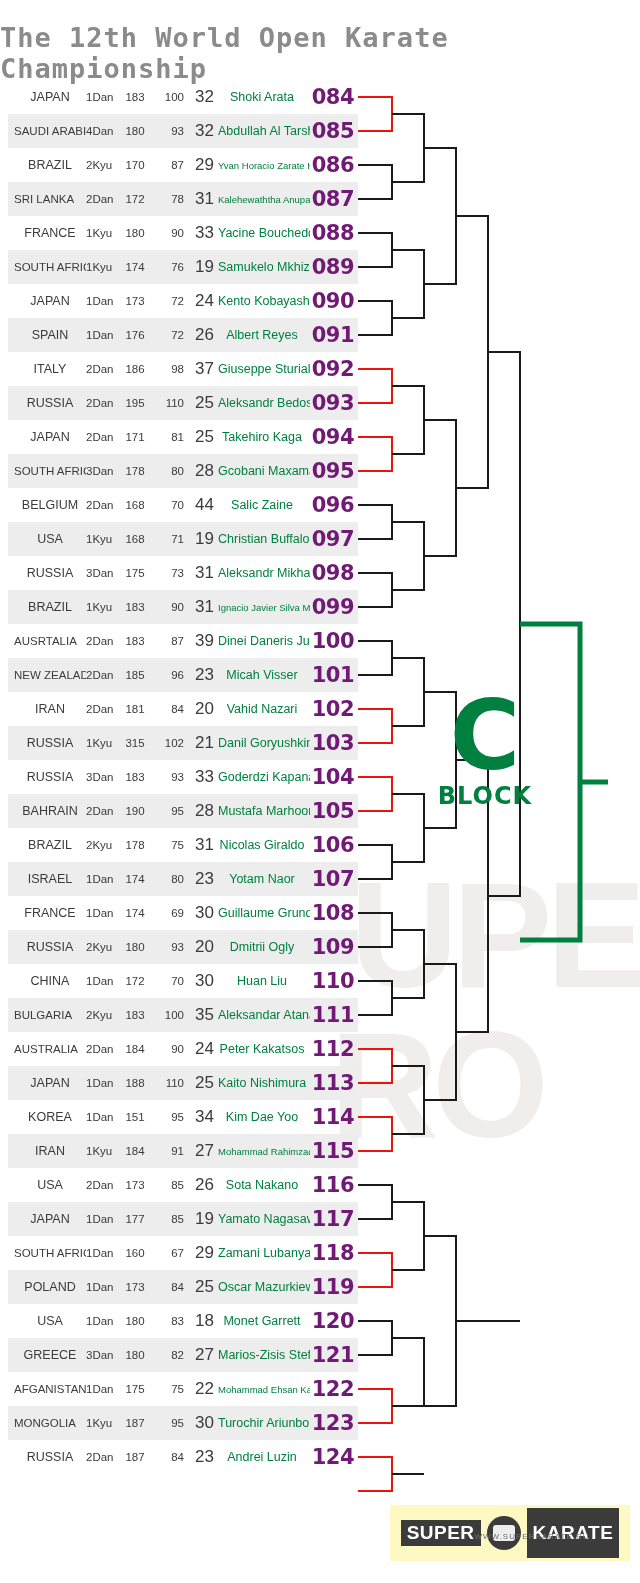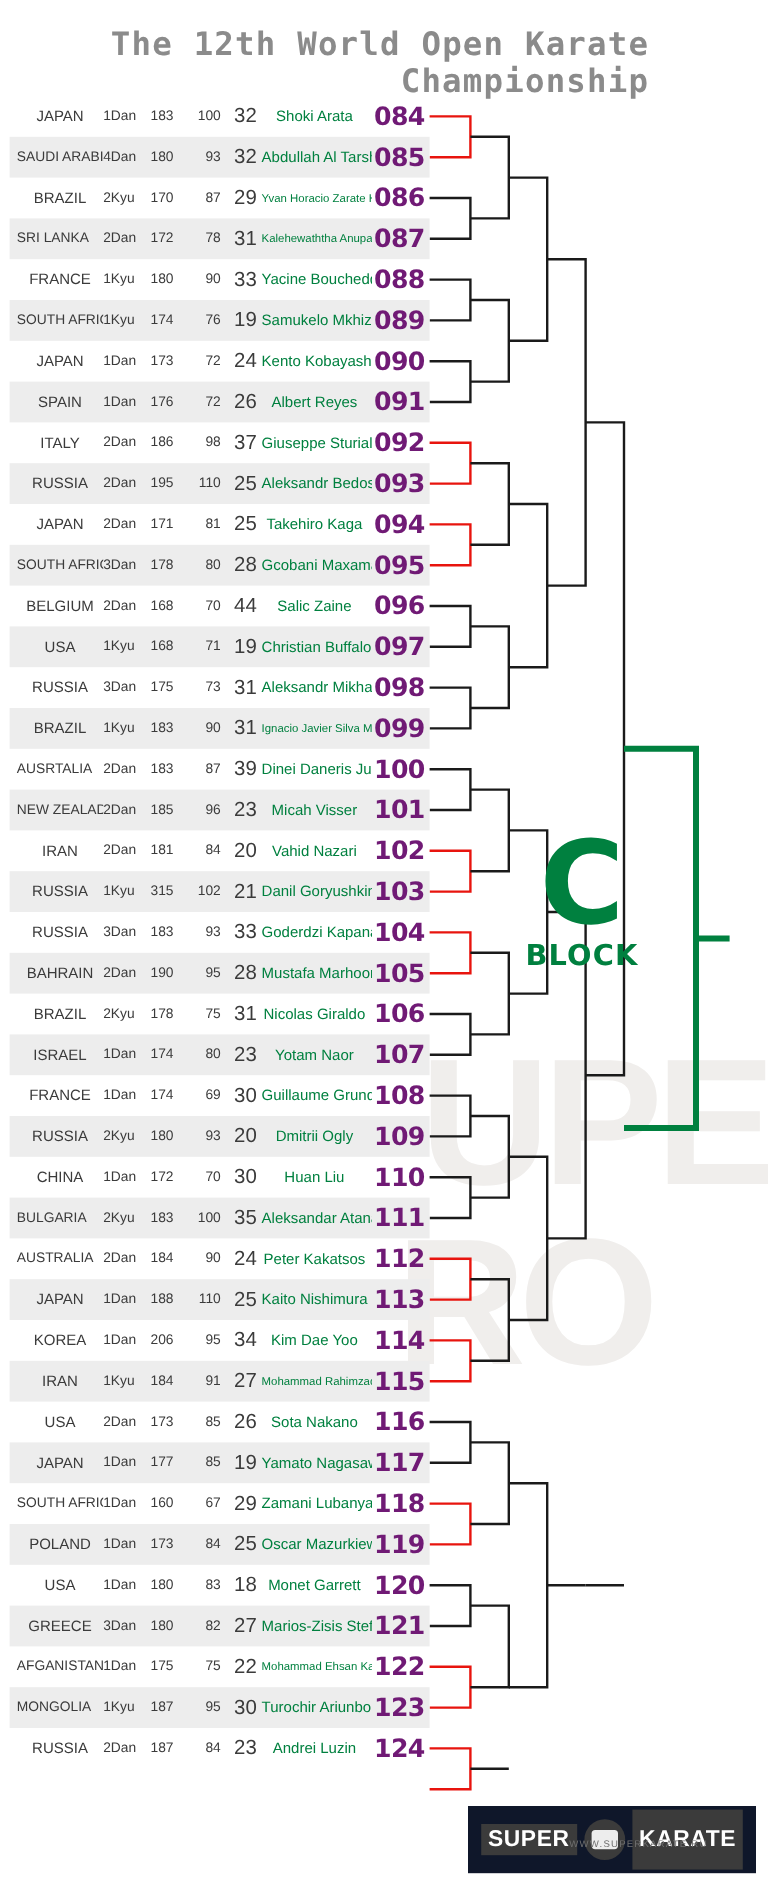--- a/index.html
+++ b/index.html
@@ -16,21 +16,21 @@
     color:#f0eeec;font-size:150px;font-weight:bold;letter-spacing:-6px;
     font-family:"Liberation Sans", sans-serif;
     pointer-events:none;user-select:none;
     line-height:150px;
     z-index:0;
   }
   #watermark .wm2{display:block;margin-left:-20px;}
 
   #title{
     position:absolute;left:0;top:22px;width:541px;height:44px;
-    text-align:right;
+    text-align:left;
     color:#8b8b8b;
     font-size:27px;
     font-weight:bold;
     letter-spacing:1px;
     font-family:"DejaVu Sans Mono", monospace;
     z-index:3;
   }
 
   #rows{position:absolute;left:8px;top:80px;width:350px;z-index:2;}
   .row{
@@ -90,21 +90,21 @@
     font-family:"DejaVu Sans", sans-serif;
   }
   #blockLabel .word{
     display:block;color:#00803f;font-size:24px;font-weight:bold;letter-spacing:1px;
     font-family:"DejaVu Sans", sans-serif;
   }
 
   
   #logo{
     position:absolute;left:390px;top:1505px;width:240px;height:56px;
-    background:#0f172a;z-index:4;
+    background:#fef9c3;z-index:4;
     display:flex;align-items:center;justify-content:center;
   }
   #logo .lg{
     display:flex;align-items:center;justify-content:center;gap:6px;
   }
   #logo .sup{
     background:#3b3b3b;color:#fff;font-size:19px;font-weight:bold;padding:2px 6px;
     font-family:"Liberation Sans", sans-serif;letter-spacing:0.5px;
   }
   #logo .kar{
@@ -460,21 +460,21 @@
       <div class="rank">1Dan</div>
       <div class="ht">188</div>
       <div class="wt">110</div>
       <div class="age">25</div>
       <div class="name">Kaito Nishimura</div>
       <div class="num">113</div>
     </div>
     <div class="row">
       <div class="country big">KOREA</div>
       <div class="rank">1Dan</div>
-      <div class="ht">206</div>
+      <div class="ht">151</div>
       <div class="wt">95</div>
       <div class="age">34</div>
       <div class="name">Kim Dae Yoo</div>
       <div class="num">114</div>
     </div>
     <div class="row shaded">
       <div class="country big">IRAN</div>
       <div class="rank">1Kyu</div>
       <div class="ht">184</div>
       <div class="wt">91</div>

